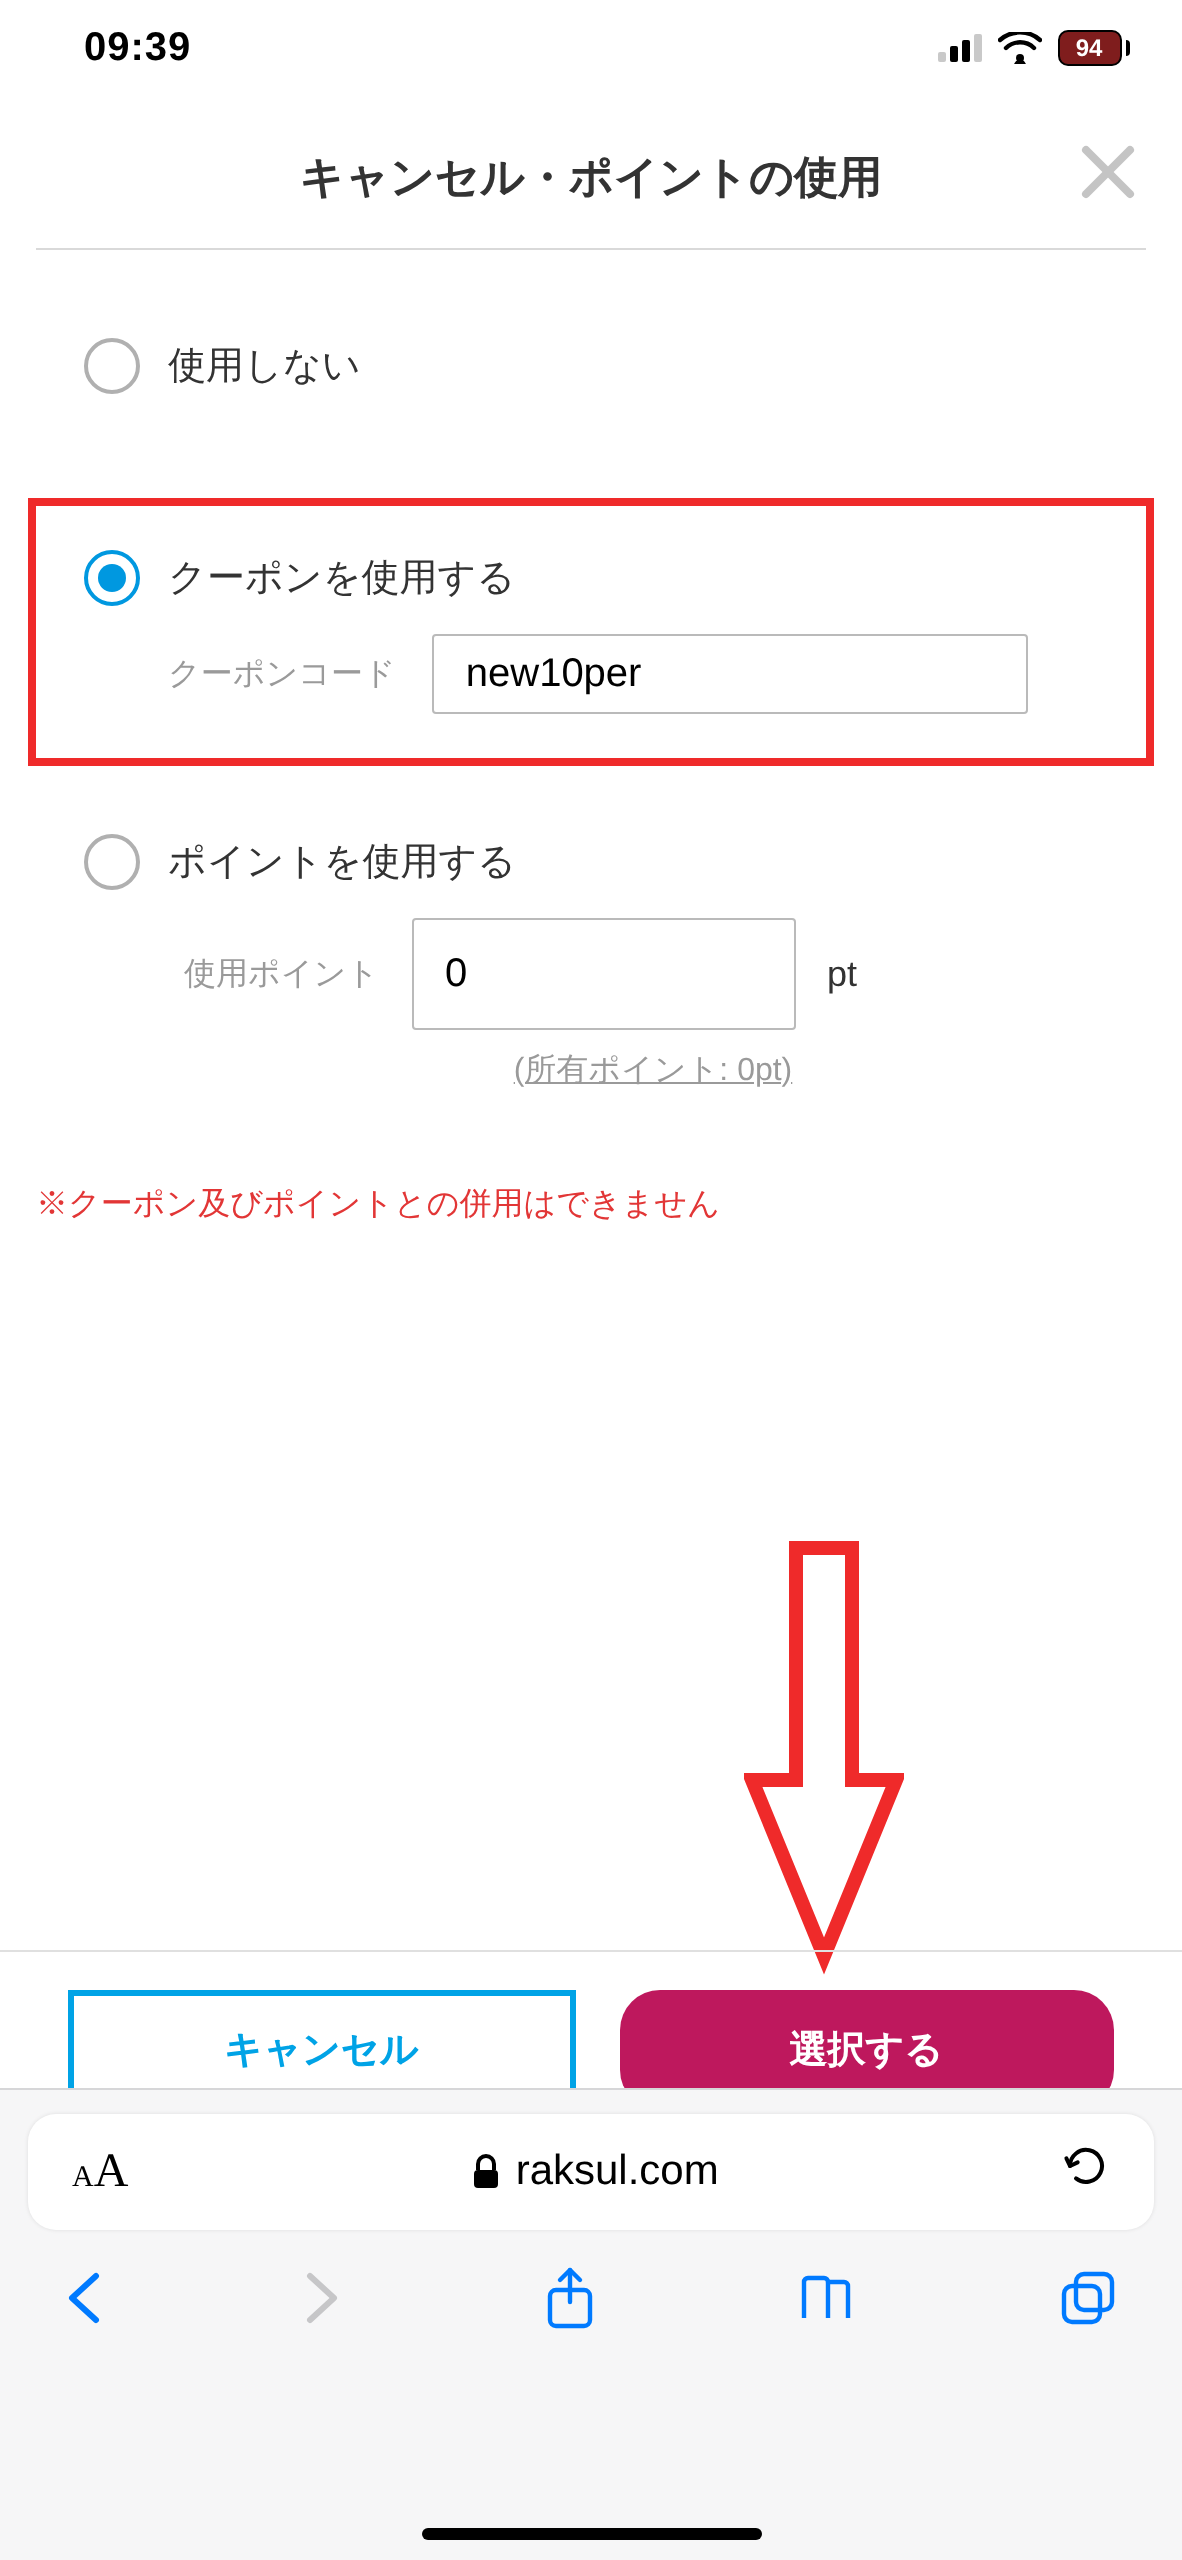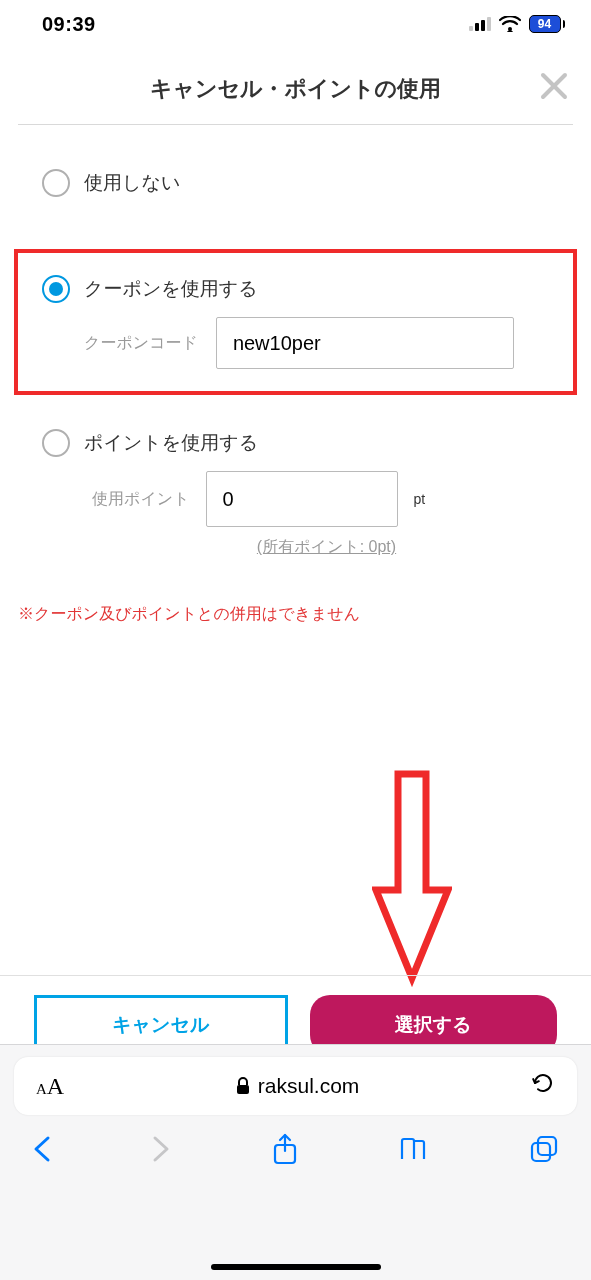--- a/index.html
+++ b/index.html
@@ -21,21 +21,21 @@
     padding: 0 26px 0 42px;
   }
   .status-time { font-size: 20px; font-weight: 700; letter-spacing: .5px; }
   .status-right { display: flex; gap: 8px; align-items: center; }
   .status-right svg { display:block; }
   .battery-wrap { display:flex; align-items:center; gap:2px; }
   .battery-box {
     position:relative; width:32px; height:18px;
     border:1.5px solid #000; border-radius:5px;
     display:flex; align-items:center; justify-content:center;
-    background:#1d4ed8;
+    background:#7f1d1d;
   }
   .battery-text { color:#fff; font-size:12px; font-weight:700; }
   .battery-cap { width:2.5px; height:8px; background:#000; border-radius:0 2px 2px 0; }
 
   
   .page-header {
     position:relative;
     display:flex; align-items:center; justify-content:center;
     padding: 26px 0 20px;
   }
@@ -70,35 +70,35 @@
     margin: 44px -4px 0 -4px;
   }
   .highlight-box .option-row { padding:0 0 14px 0; }
 
   .field-row {
     display:flex; align-items:center; gap:18px;
     padding-left:42px;
   }
   .field-label { font-size:16px; color:#9a9a9a; }
   .field-input {
-    width:298px; height:52px;
+    width:298px; height:40px;
     border:1px solid #bababa;
     font-size:20px; padding:0 16px;
     border-radius:2px;
   }
 
   .after-highlight { padding: 34px 18px 0; }
   .after-highlight .option-row { padding:0 24px 14px; }
   .points-field { display:flex; align-items:center; gap:16px; padding-left:74px; }
   .points-label { font-size:16px; color:#9a9a9a; }
   .points-input {
     width:192px; height:56px; border:1px solid #bababa;
     font-size:20px; padding:0 16px; border-radius:2px;
   }
-  .pt-suffix { font-size:14px; color:#333; }
+  .pt-suffix { font-size:18px; color:#333; }
   .owned-points { font-size:16px; color:#9a9a9a; text-align:center; margin-top:10px; padding-left:62px;text-decoration:underline; }
 
   .warning { color:#e23636; font-size:16px; padding:46px 18px 0; }
 
   
   .arrow-svg { position:absolute; top:770px; left:372px; }
 
   
   .bottom-divider { position:absolute; left:0; right:0; top:975px; height:1px; background:#e0e0e0; }
   .button-bar {

